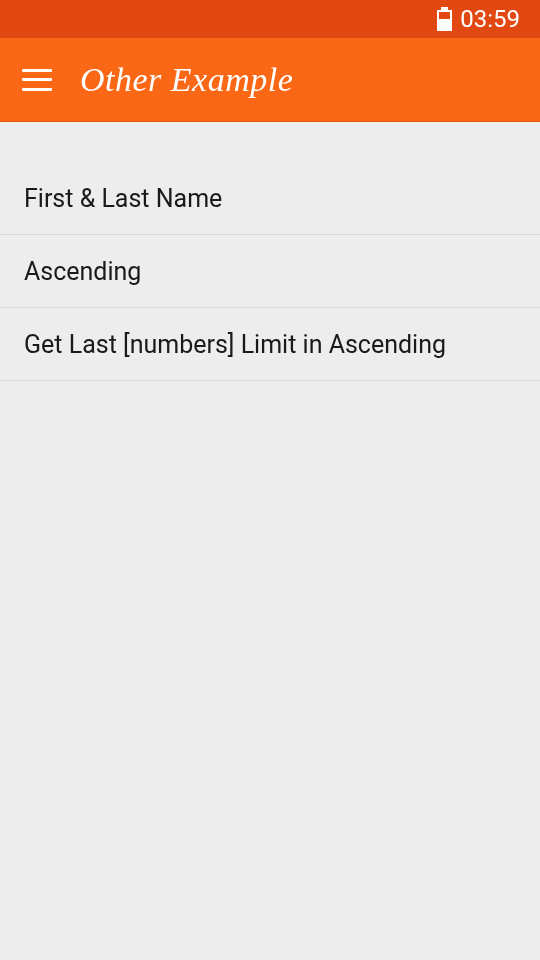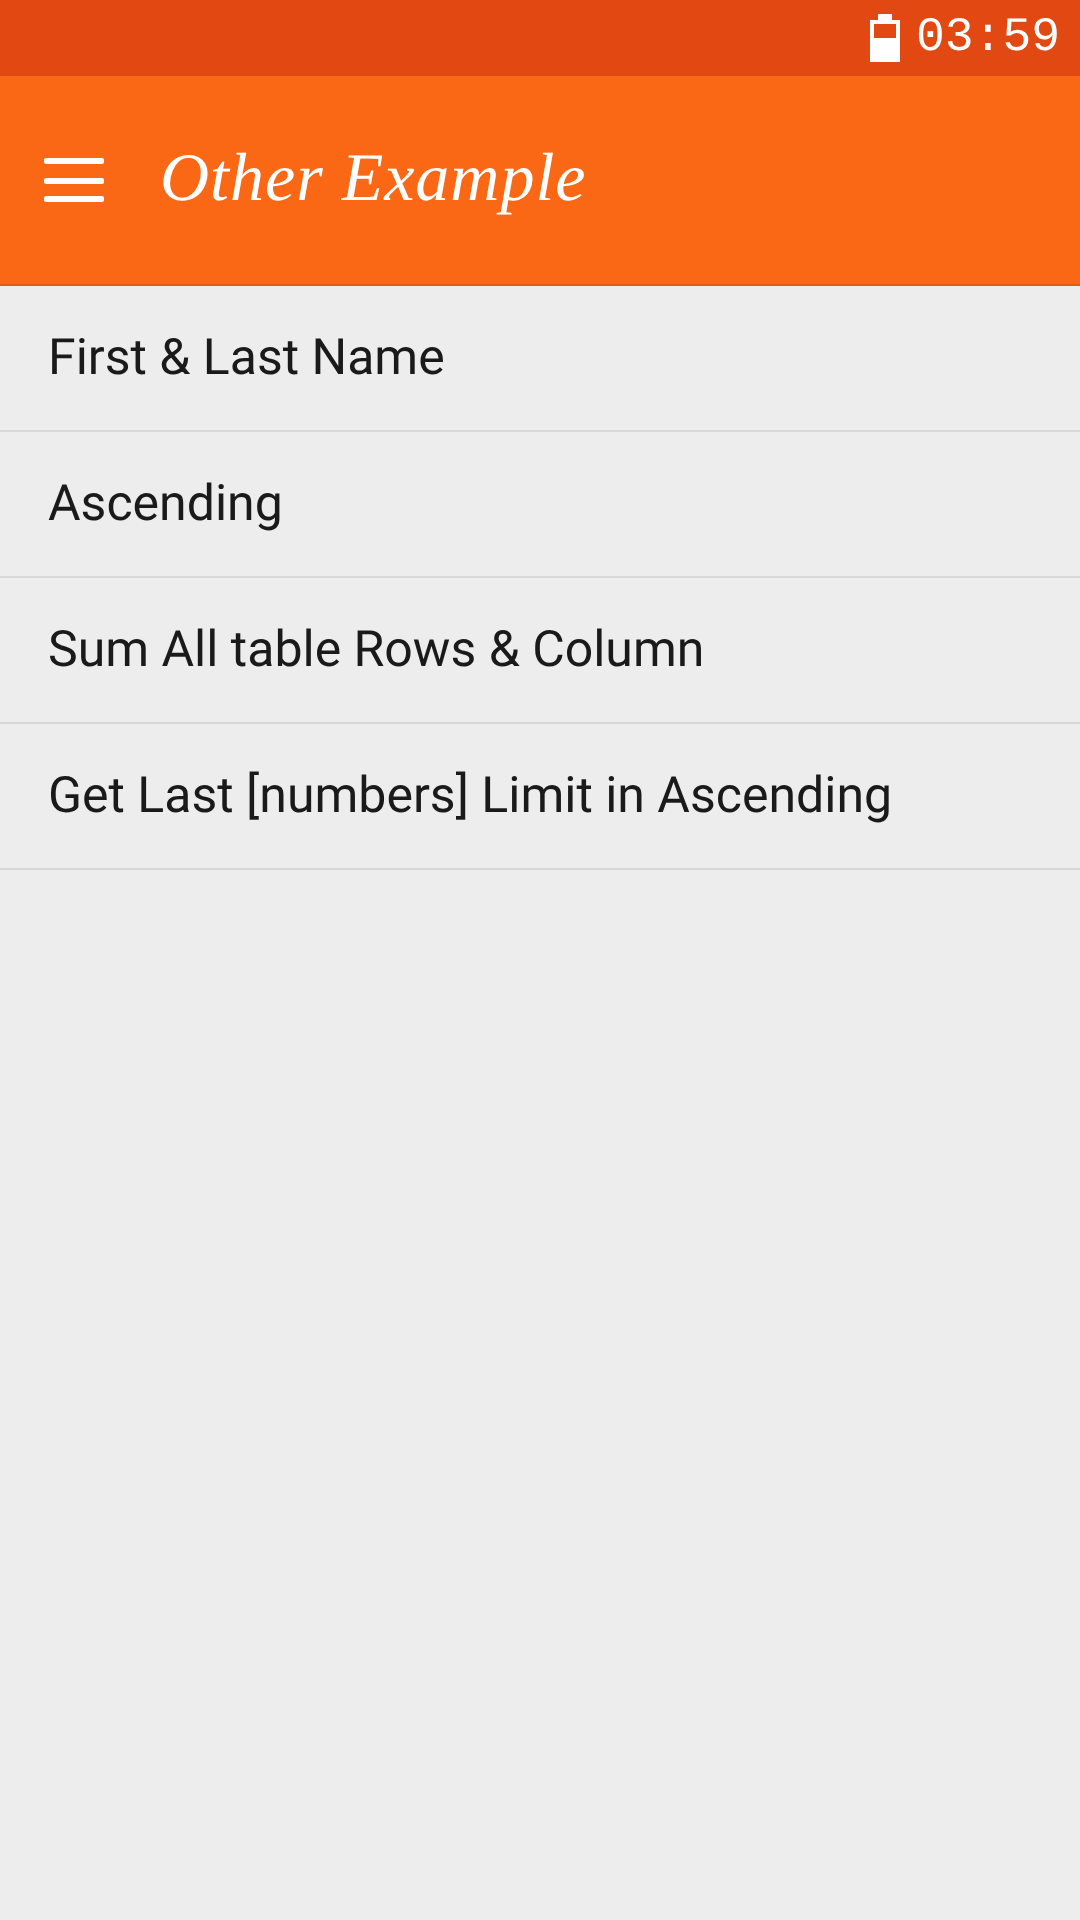--- a/index.html
+++ b/index.html
@@ -13,23 +13,22 @@
       font-family: Roboto, Arial, sans-serif;
       background: #ededed;
       overflow: hidden;
     }
     .status-bar {
       height: 38px;
       background: #e24912;
       display: flex;
       justify-content: flex-end;
       align-items: center;
-      padding-right: 10px;
+      padding-right: 20px;
       gap: 8px;
-      font-family: Liberation Mono, monospace;
     }
     .battery-icon {
       width: 15px;
       height: 24px;
       position: relative;
     }
     .battery-icon::before {
       content: '';
       position: absolute;
       top: 0;
@@ -53,21 +52,21 @@
       width: 100%;
       height: 60%;
       background: #fff;
     }
     .status-time {
       color: #fff;
       font-size: 24px;
       font-weight: 400;
     }
     .app-bar {
-      height: 105px;
+      height: 84px;
       background: #fb6815;
       display: flex;
       align-items: center;
       padding-left: 22px;
       gap: 28px;
       border-bottom: 1px solid rgba(0,0,0,0.1);
     }
     .menu-icon {
       width: 30px;
       height: 22px;
@@ -96,20 +95,21 @@
     .list-item {
       height: 73px;
       display: flex;
       align-items: center;
       padding-left: 24px;
       border-bottom: 1px solid #d8d8d8;
       cursor: pointer;
     }
     .list-item:first-child {
       border-top: none;
+      margin-top: 40px;
     }
     .list-item-text {
       font-size: 25px;
       color: #1a1a1a;
       font-weight: 400;
     }
   </style>
 </head>
 <body>
 
@@ -132,18 +132,15 @@
 </div>
 
 <div class="list">
   <div class="list-item">
     <span class="list-item-text">First &amp; Last Name</span>
   </div>
   <div class="list-item">
     <span class="list-item-text">Ascending</span>
   </div>
   <div class="list-item">
-    <span class="list-item-text">Sum All table Rows &amp; Column</span>
-  </div>
-  <div class="list-item">
     <span class="list-item-text">Get Last [numbers] Limit in Ascending</span>
   </div>
 </div>
 
 </body></html>

